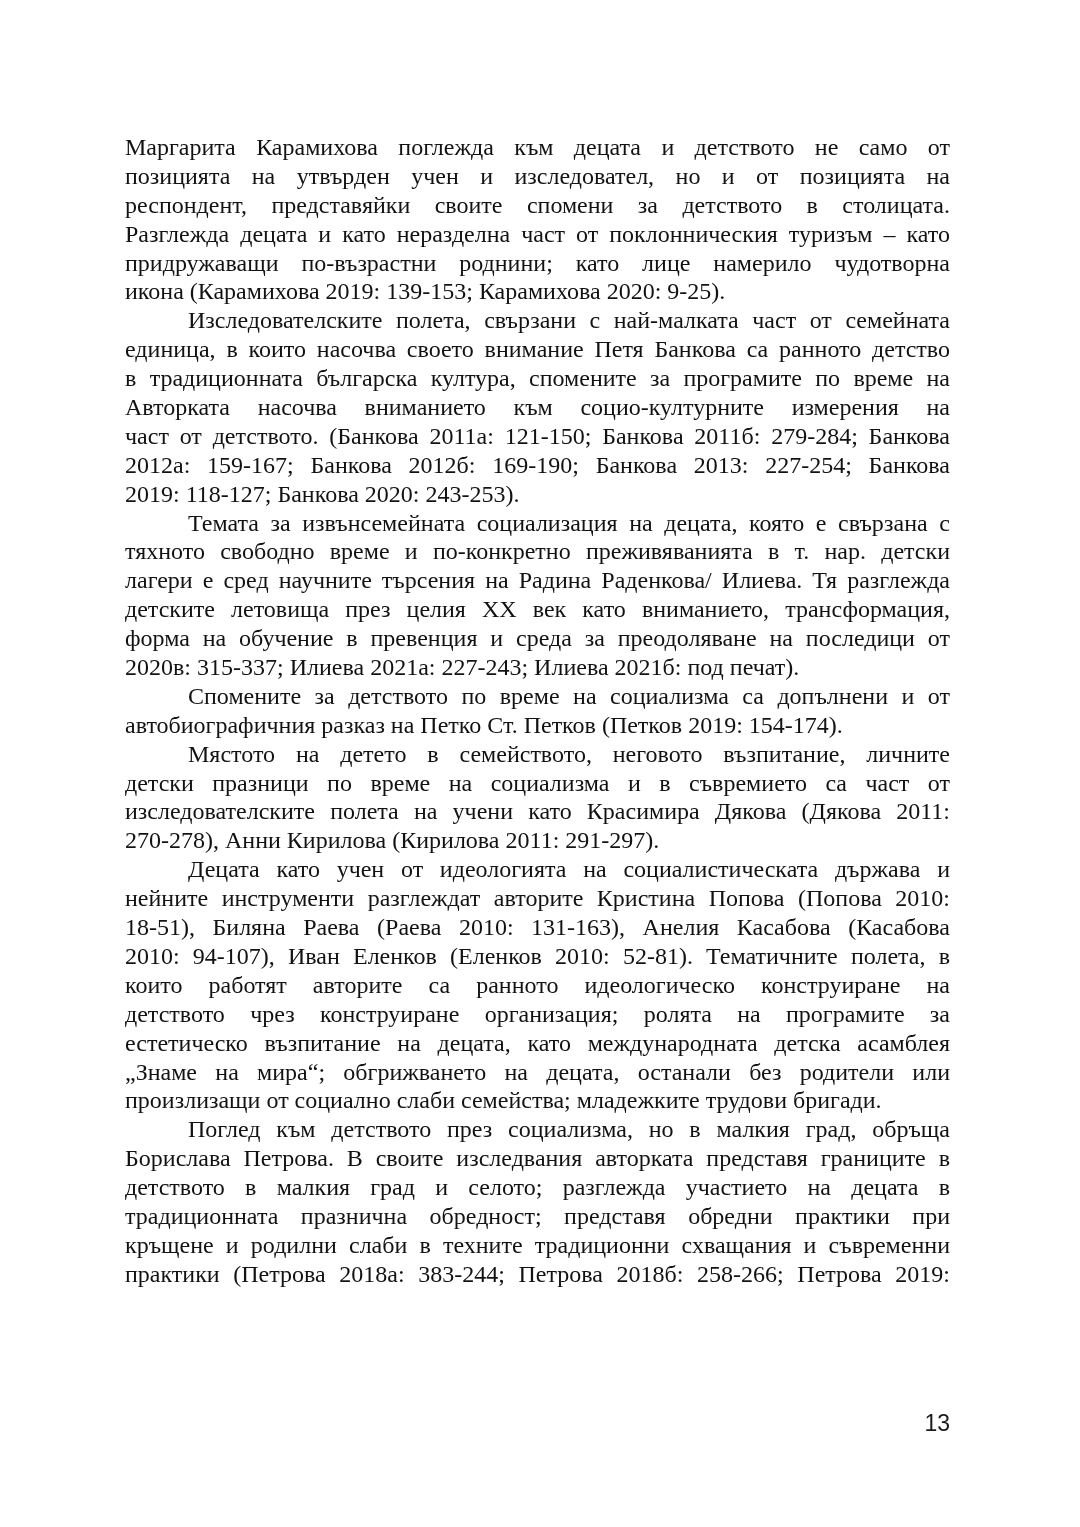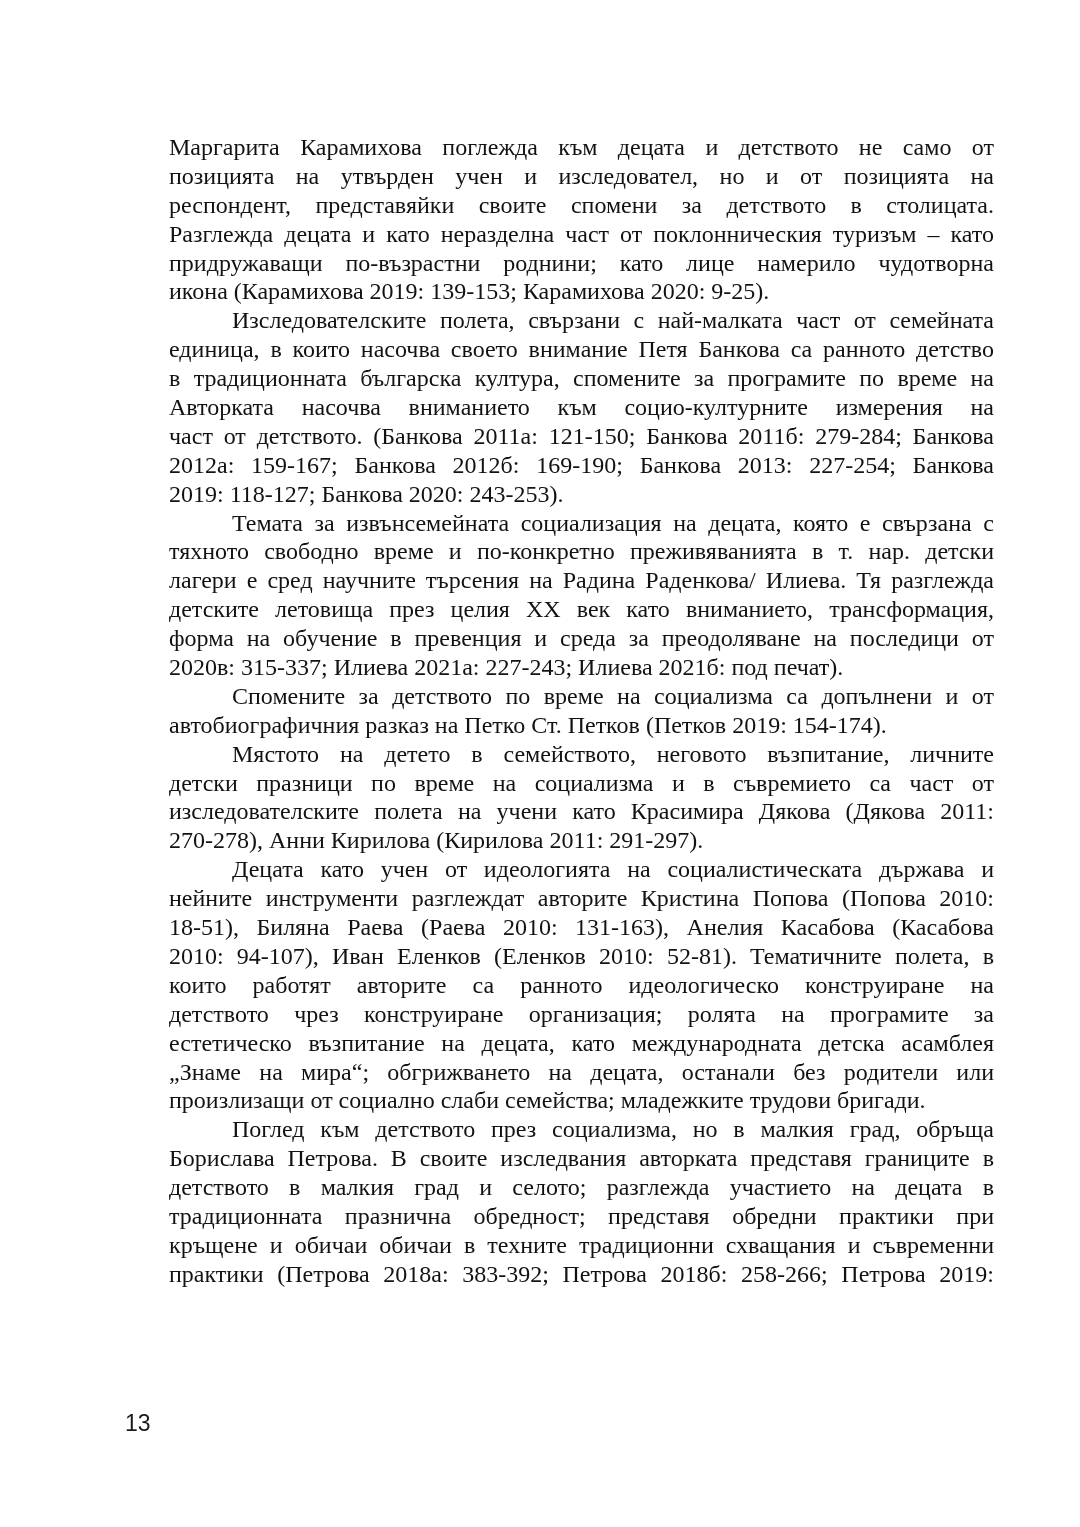--- a/index.html
+++ b/index.html
@@ -16,42 +16,41 @@
     color: #121212;
     font-family: "Liberation Serif", "DejaVu Serif", serif;
     overflow: hidden;
   }
   .text-block {
     position: absolute;
     left: 125px;
     top: 133px;
     width: 825px;
     font-size: 24px;
-    margin-left: 44px;
   }
   .line {
     height: 28.9px;
     line-height: 28.9px;
     text-align: justify;
     text-align-last: justify;
     white-space: normal;
     overflow: hidden;
   }
   .line.final {
     text-align-last: left;
   }
   .para.indent .line:first-child {
     text-indent: 63px;
   }
   .page-number {
     position: absolute;
     left: 125px;
     top: 1409px;
     width: 825px;
-    text-align: left;
+    text-align: right;
     font-family: "Liberation Sans", "DejaVu Sans", sans-serif;
     font-size: 23px;
     line-height: 28px;
     color: #1a1a1a;
   }
 </style>
 </head>
 <body>
 
 <div class="page">
@@ -100,18 +99,18 @@
         <div class="line">детството чрез конструиране организация; ролята на програмите за</div>
         <div class="line">естетическо възпитание на децата, като международната детска асамблея</div>
         <div class="line">„Знаме на мира“; обгрижването на децата, останали без родители или</div>
         <div class="line final">произлизащи от социално слаби семейства; младежките трудови бригади.</div>
       </div>
       <div class="para indent">
         <div class="line">Поглед към детството през социализма, но в малкия град, обръща</div>
         <div class="line">Борислава Петрова. В своите изследвания авторката представя границите в</div>
         <div class="line">детството в малкия град и селото; разглежда участието на децата в</div>
         <div class="line">традиционната празнична обредност; представя обредни практики при</div>
-        <div class="line">кръщене и обичаи обичаи в техните традиционни схващания и съвременни</div>
-        <div class="line">практики (Петрова 2018а: 383-392; Петрова 2018б: 258-266; Петрова 2019:</div>
+        <div class="line">кръщене и родилни слаби в техните традиционни схващания и съвременни</div>
+        <div class="line">практики (Петрова 2018а: 383-244; Петрова 2018б: 258-266; Петрова 2019:</div>
       </div>
     </main>
   <div class="page-number">13</div>
 </div>
 
 </body></html>

